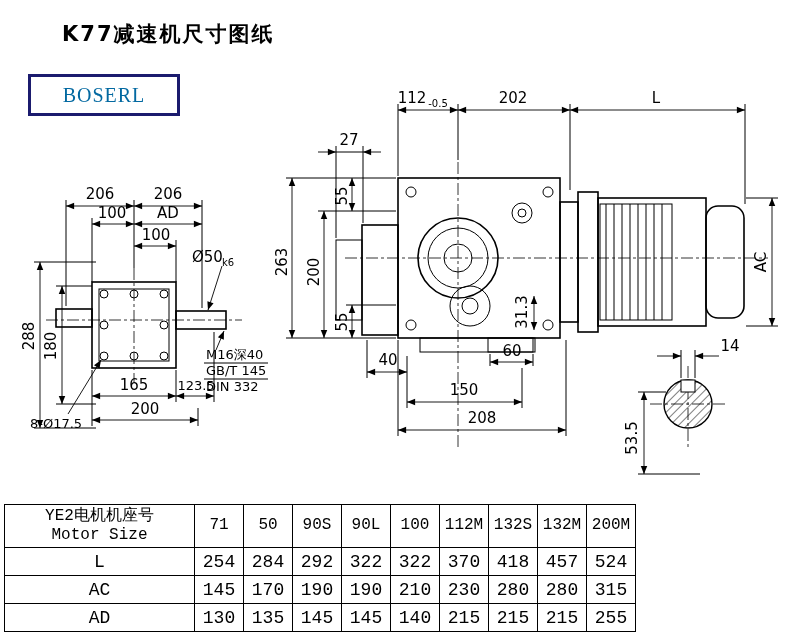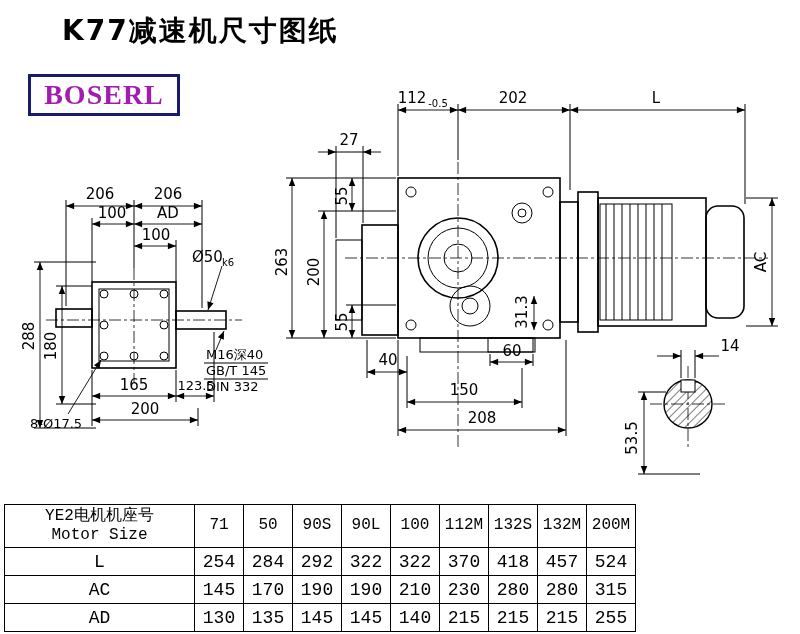--- a/index.html
+++ b/index.html
@@ -1,23 +1,23 @@
 <!DOCTYPE html>
 <html><head>
 <meta charset="utf-8">
 <style>
   html,body{margin:0;padding:0;background:#fff;}
   #page{position:relative;width:800px;height:634px;background:#fff;overflow:hidden;
         font-family:"DejaVu Sans",sans-serif;color:#000;}
-  #title{position:absolute;left:62px;top:12px;font-size:28px;font-weight:bold;
+  #title{position:absolute;left:62px;top:20px;font-size:21px;font-weight:bold;
          letter-spacing:2px;font-family:"DejaVu Sans",sans-serif;}
   #logo-box{position:absolute;left:28px;top:74px;width:146px;height:36px;
             border:3px solid #1b1b6e;display:flex;align-items:center;justify-content:center;}
-  #logo-text{font-family:"Liberation Serif",serif;font-size:28px;font-weight:bold;
-             color:#a21caf;letter-spacing:1px;line-height:1;}
+  #logo-text{font-family:"Liberation Serif",serif;font-size:20px;font-weight:normal;
+             color:#0369a1;letter-spacing:1px;line-height:1;}
   svg text{font-family:"DejaVu Sans",sans-serif;font-size:15px;fill:#000;}
   svg text.small{font-size:10px;}
   svg text.note{font-size:13px;}
   .ln{stroke:#000;stroke-width:1;fill:none;}
   .thick{stroke:#000;stroke-width:1.6;fill:none;}
   .cl{stroke:#000;stroke-width:0.8;fill:none;stroke-dasharray:12 3 3 3;}
   .dim{stroke:#000;stroke-width:0.9;fill:none;}
   #dims-table{position:absolute;left:4px;top:504px;width:632px;border-collapse:collapse;
               table-layout:fixed;font-family:"Liberation Mono",monospace;font-size:18px;}
   #dims-table td{border:1px solid #000;text-align:center;vertical-align:middle;

